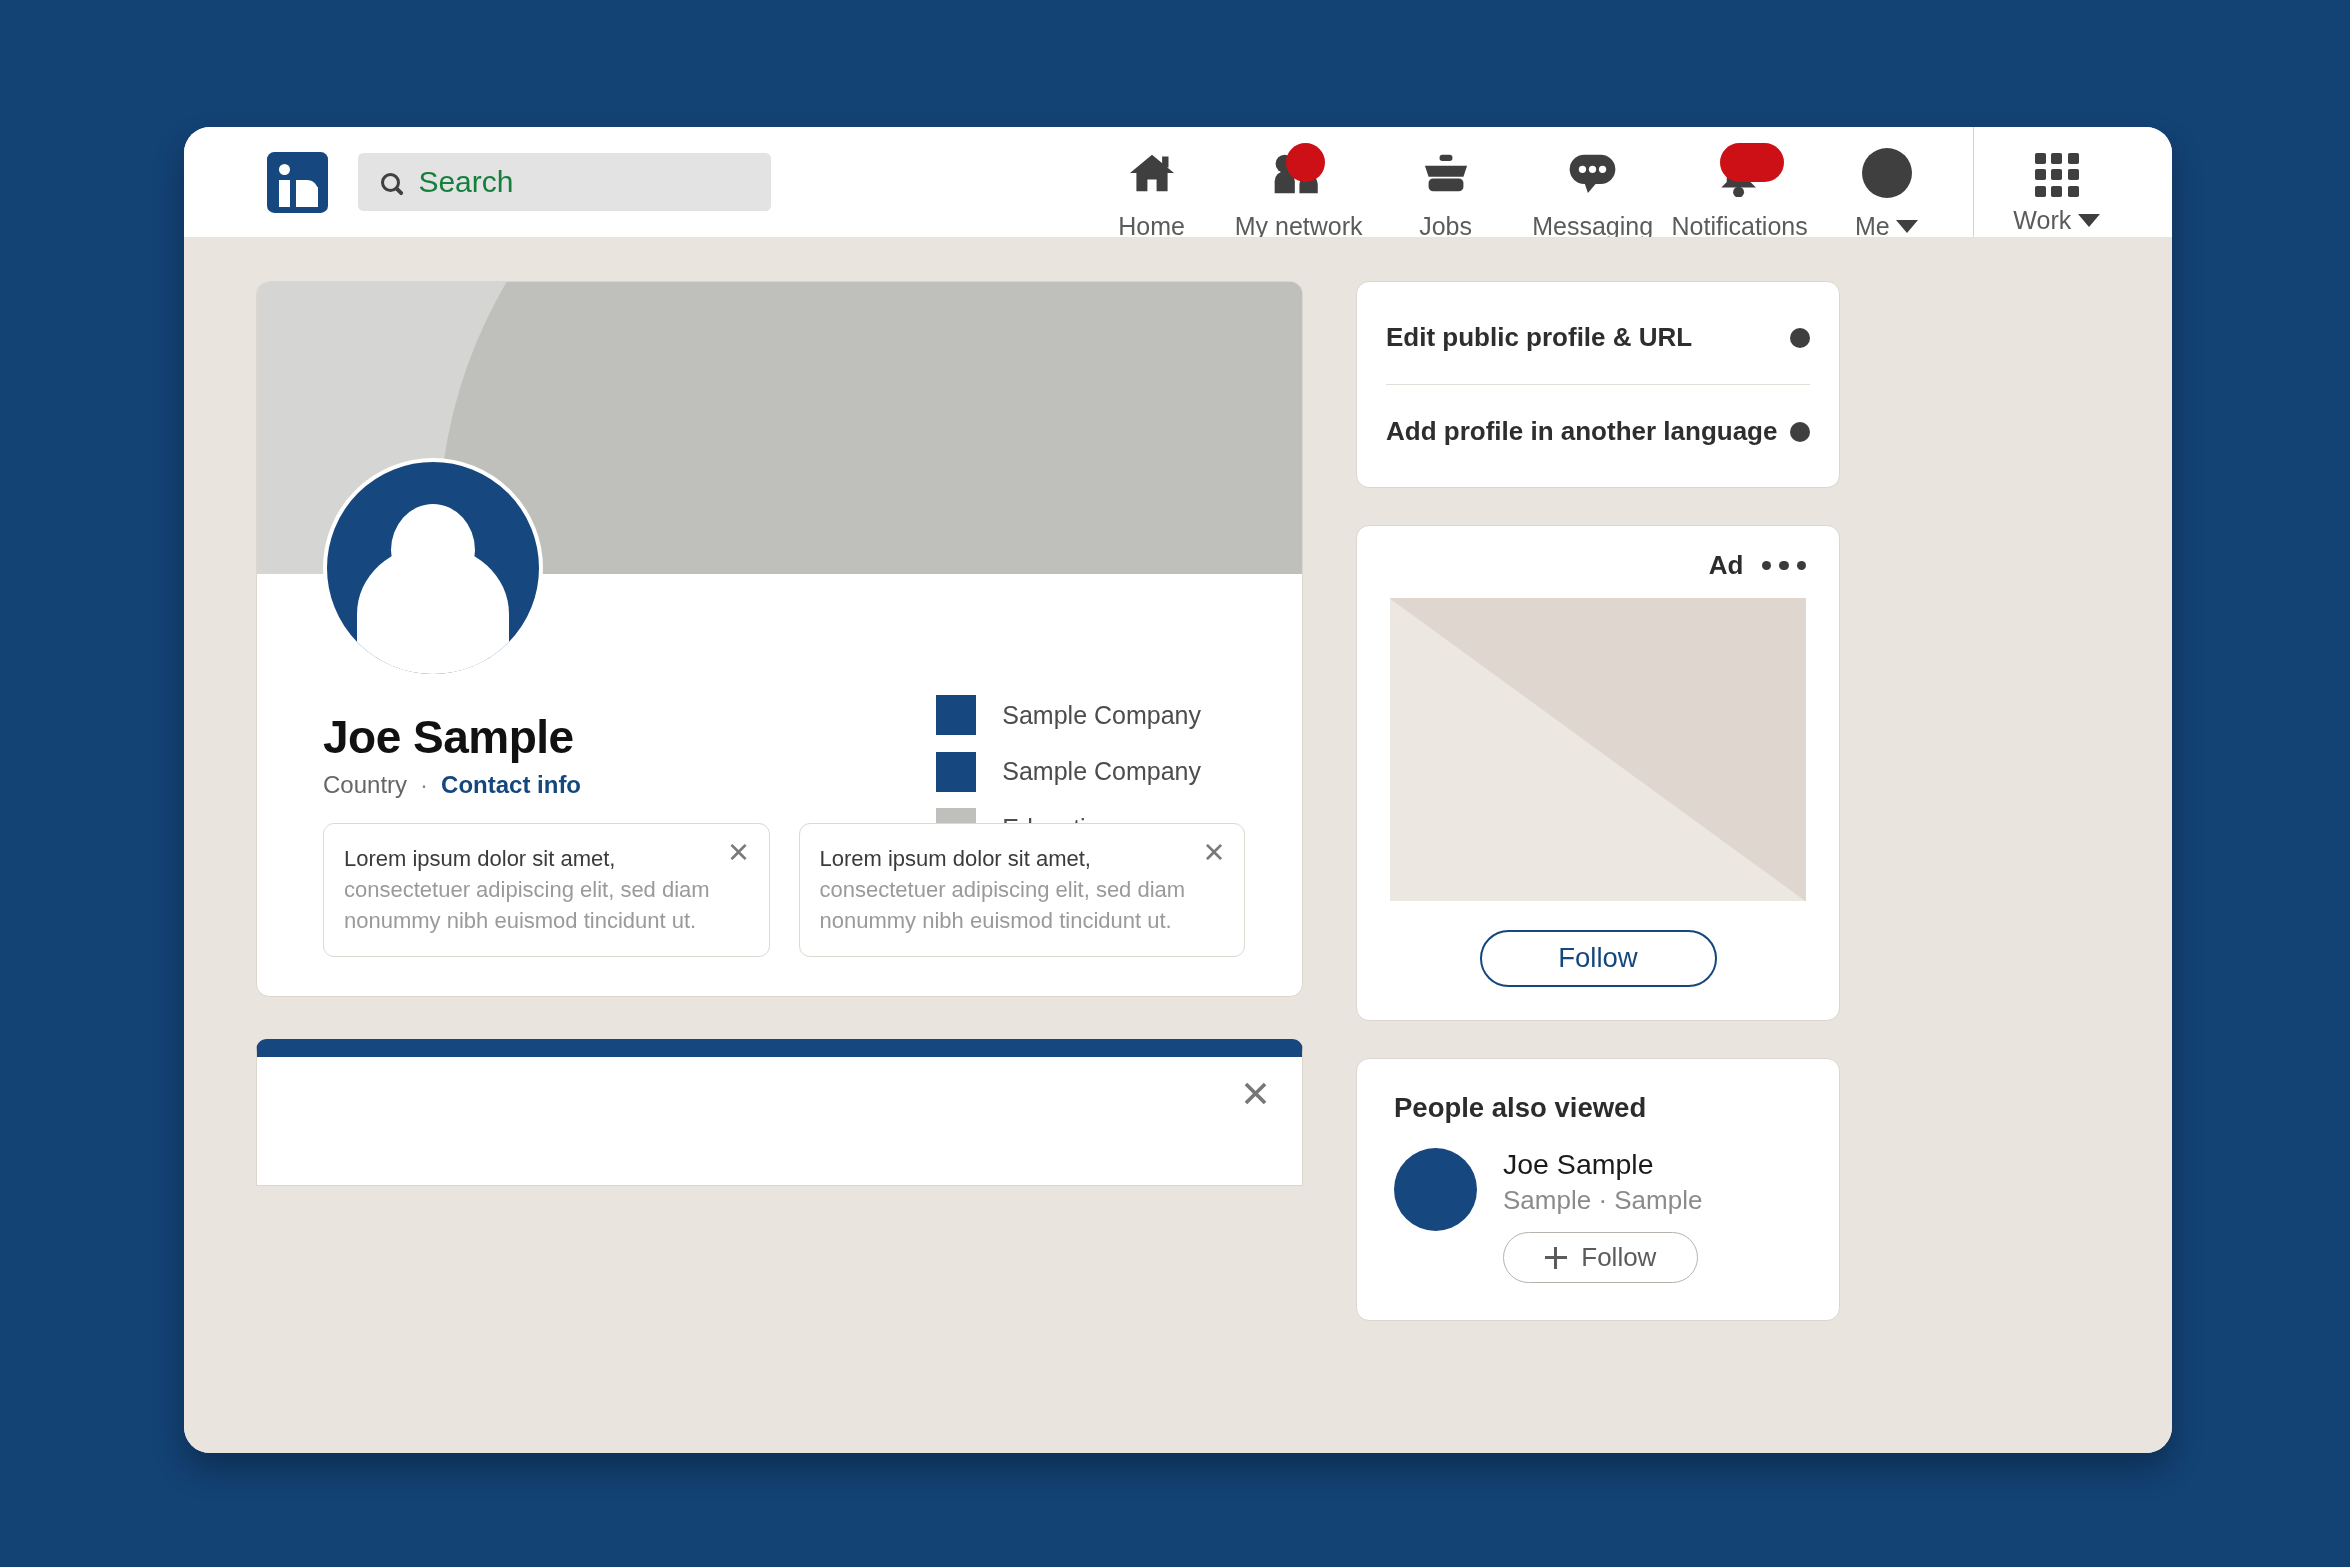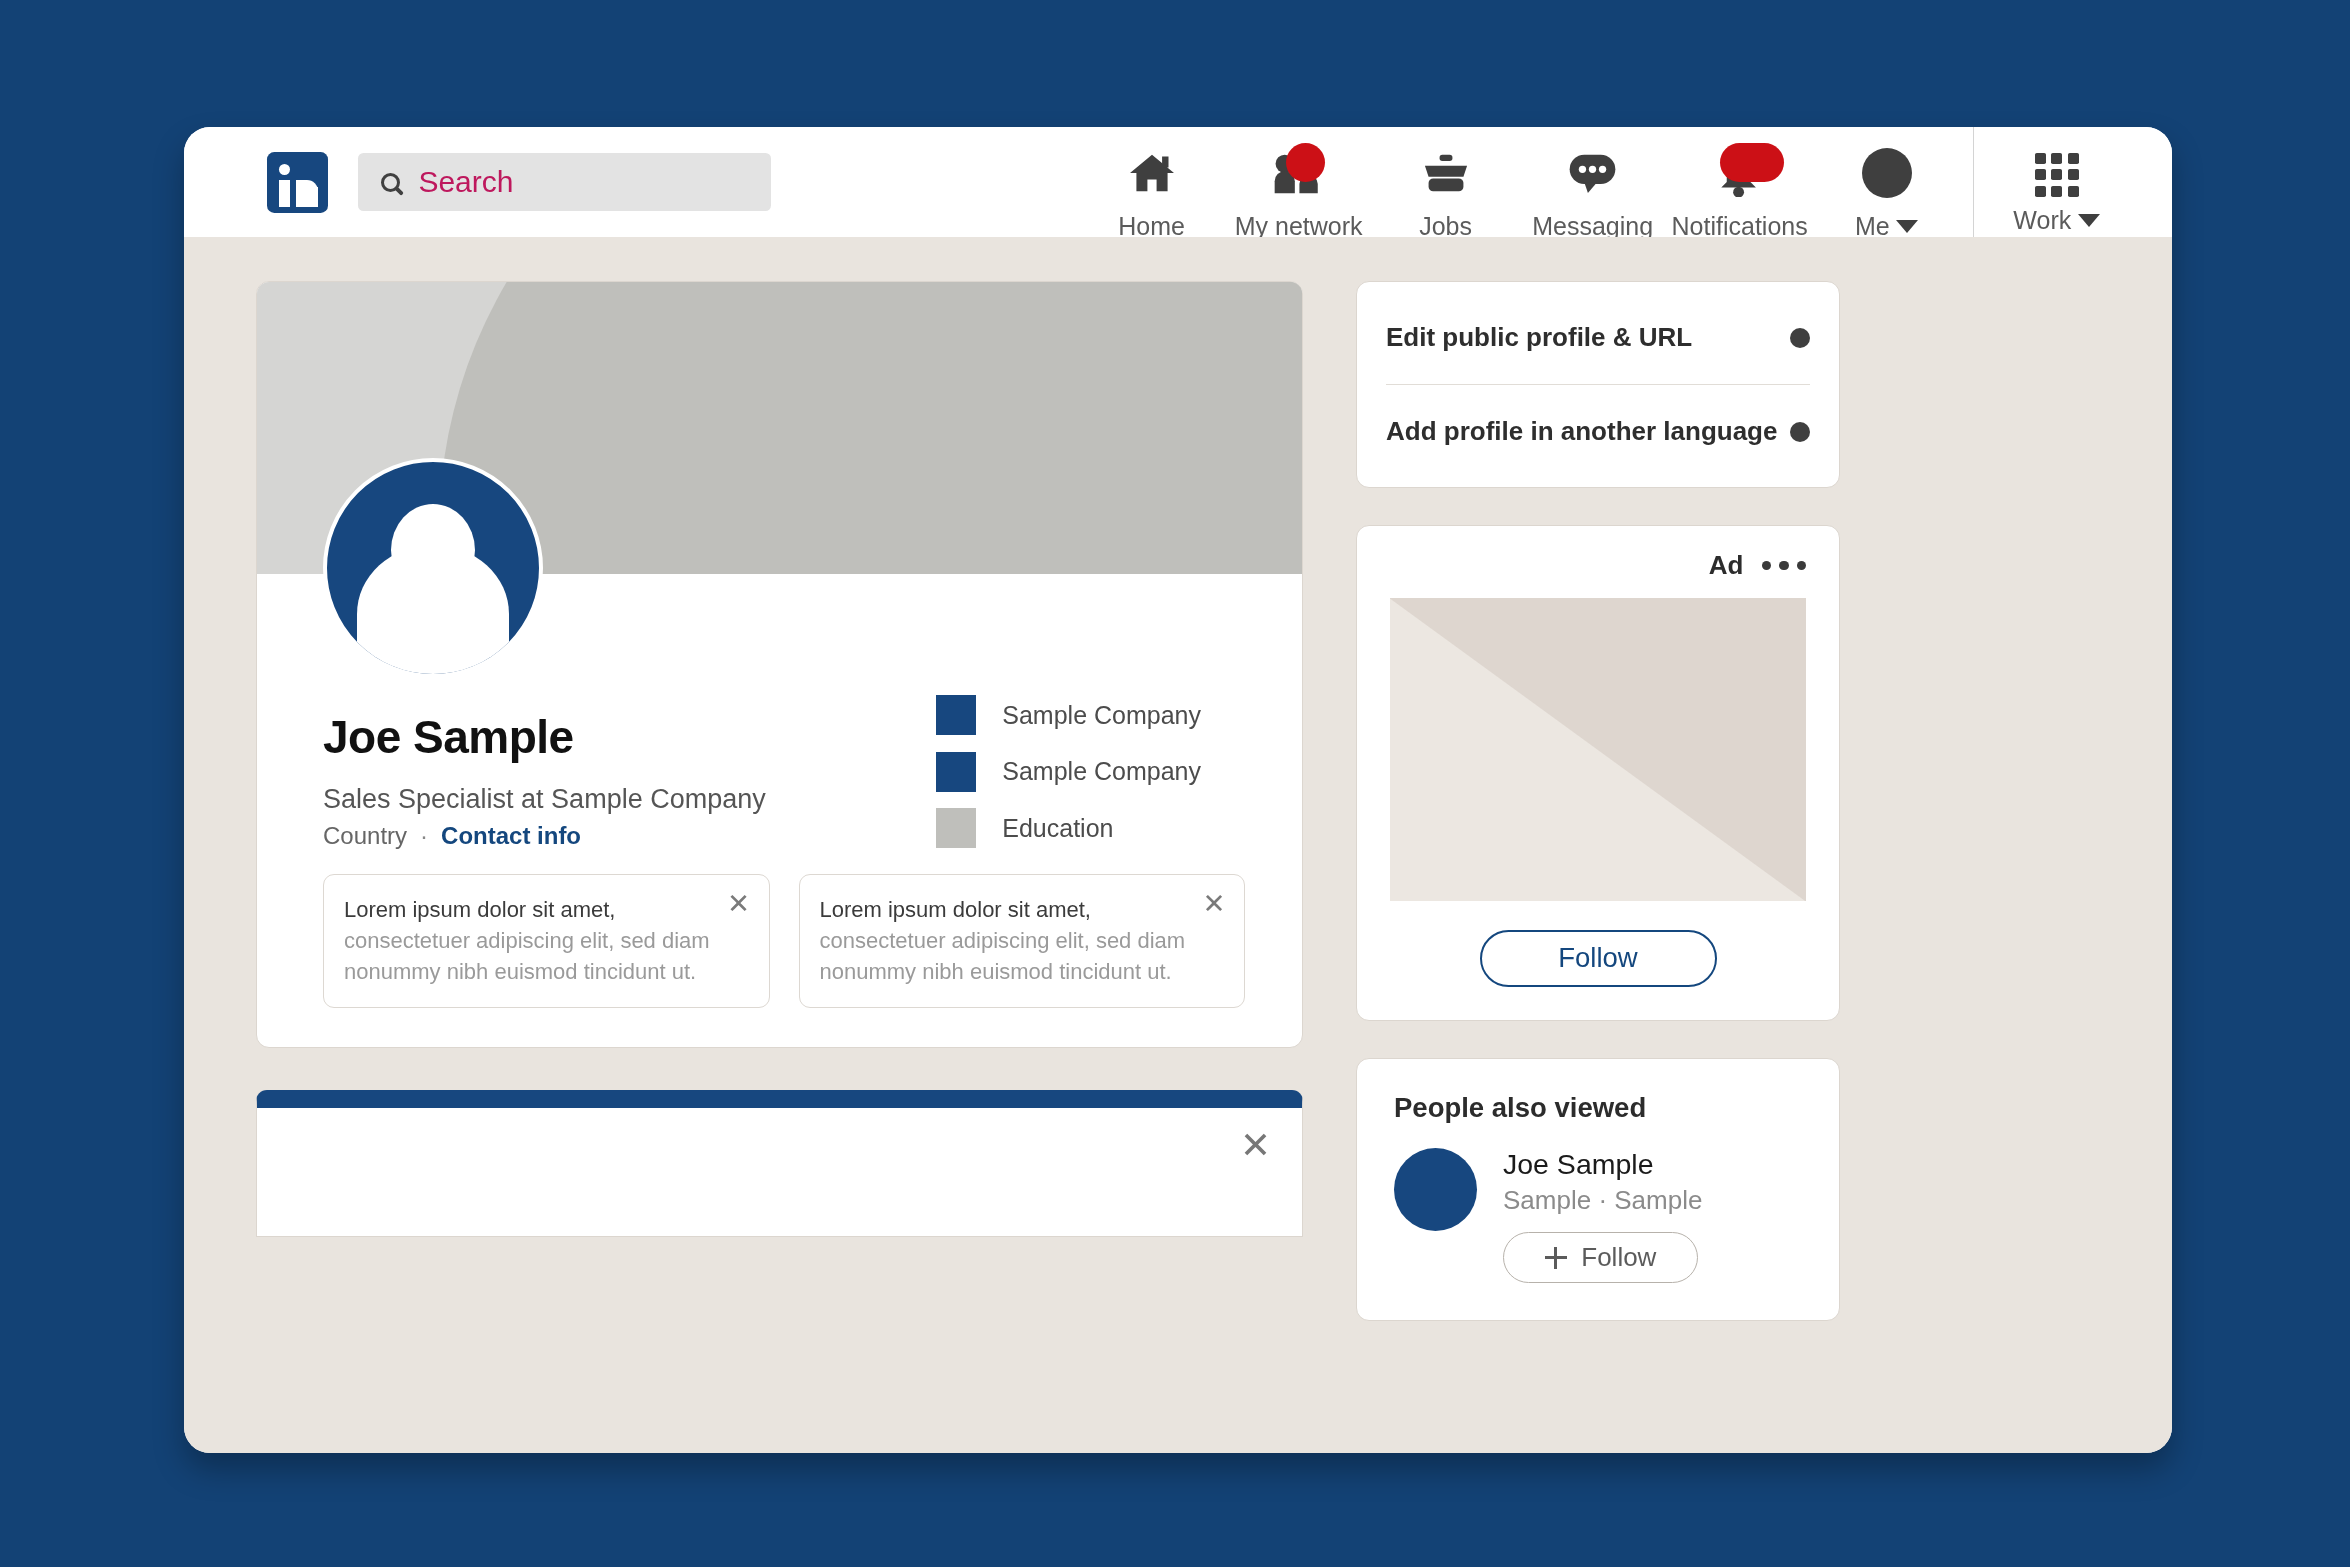--- a/index.html
+++ b/index.html
@@ -104,21 +104,21 @@
     position: absolute;
     width: 3.7px; height: 10px;
     background: #404040;
     right: -3.7px; bottom: -7.3px;
     transform: rotate(-45deg);
     border-radius: 1.8px;
   }
   #search-placeholder {
     margin-left: 18.4px;
     font-size: 30px;
-    color: #be185d;
+    color: #15803d;
   }
 
   #nav-items {
     display: flex;
     align-items: flex-start;
     margin-left: auto;
     height: 100%;
     padding-top: 20px;
   }
 
@@ -657,21 +657,20 @@
               <span class="legend-swatch" style="background:#17477f"></span>
               <span class="legend-label">Sample Company</span>
             </div>
             <div class="legend-row">
               <span class="legend-swatch" style="background:#bfbfbb"></span>
               <span class="legend-label">Education</span>
             </div>
           </div>
 
           <div id="profile-name">Joe Sample</div>
-          <div id="profile-headline">Sales Specialist at Sample Company</div>
           <div id="profile-meta">
             <span>Country</span>
             <span class="sep">·</span>
             <span id="contact-info">Contact info</span>
           </div>
 
 
           <div id="lorem-row">
             <div class="lorem-card">
               <div class="lorem-text">

